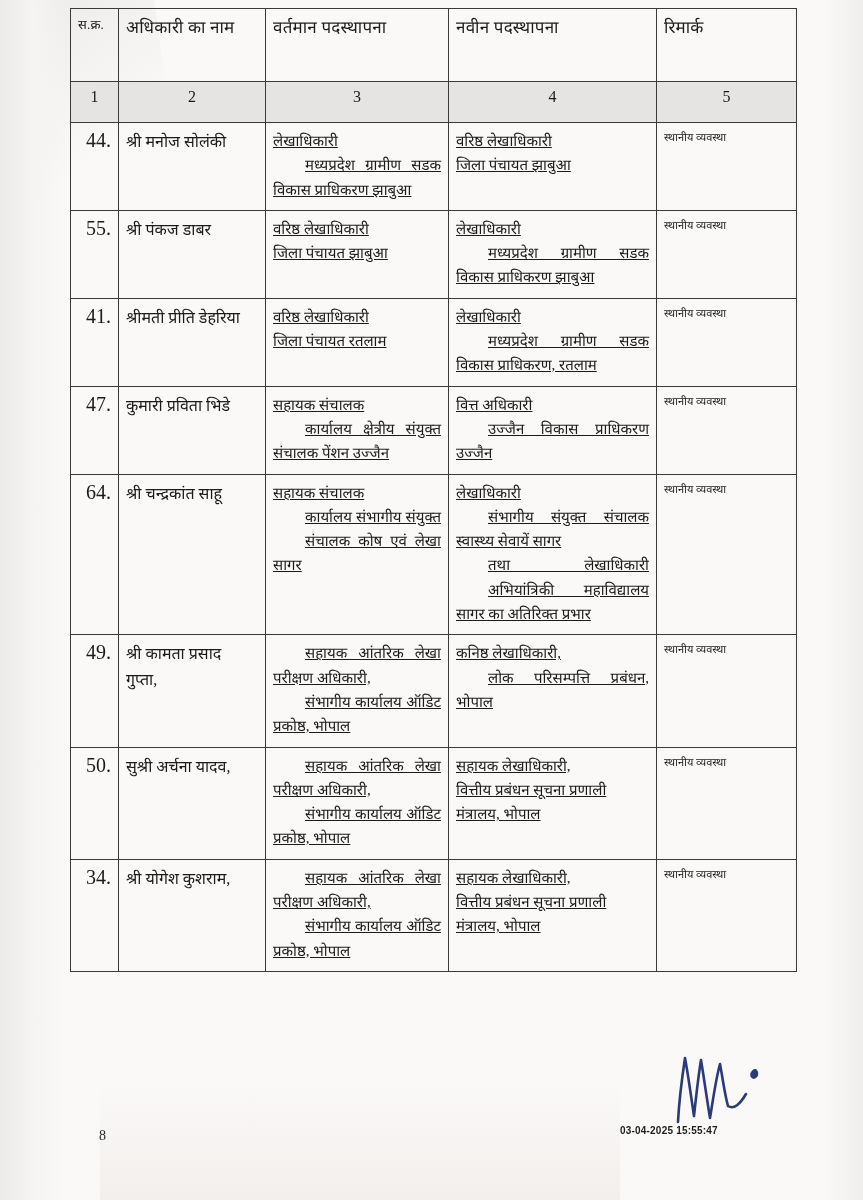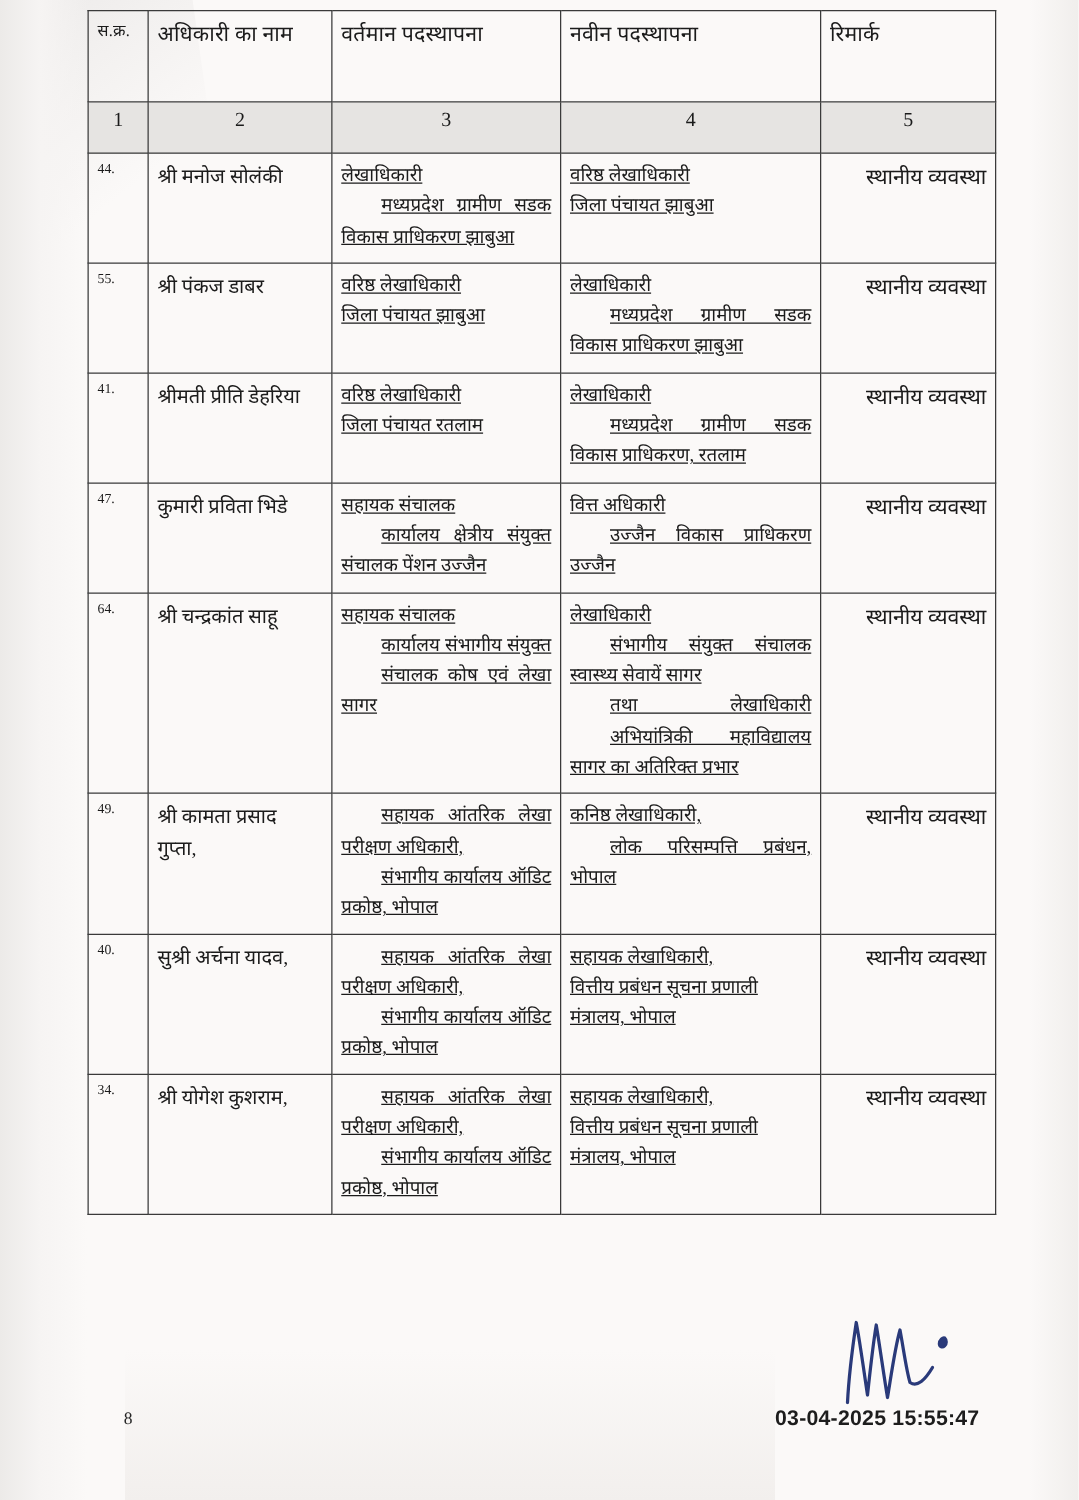--- a/index.html
+++ b/index.html
@@ -81,60 +81,60 @@
   .numrow td {
     text-align: center;
     font-size: 16px;
     background: #e6e4e2;
     height: 26px;
     padding: 2px 4px 4px 4px;
     vertical-align: middle;
   }
 
   td.col-sn {
-    text-align: left;
-    font-size: 11px;
+    text-align: right;
+    font-size: 20px;
     padding-top: 9px;
   }
   td.col-name {
     font-size: 16px;
     padding-top: 9px;
     line-height: 1.62;
     margin-top: 46px;
   }
   td.col-cur, td.col-new {
     font-size: 15px;
     line-height: 1.62;
     padding-top: 9px;
     text-decoration: underline;
   }
   td.col-rem {
-    font-size: 17px;
-    text-align: right;
+    font-size: 11px;
+    text-align: left;
     padding-top: 8px;
   }
   .just {
     text-align: justify;
     text-align-last: justify;
     margin-left: 32px;
   }
   .ln { display: block; }
 
   .footer-page {
     position: absolute;
     left: 99px;
     top: 1128px;
     font-size: 14px;
     color: #262626;
   }
   .footer-stamp {
     position: absolute;
     left: 620px;
     top: 1125px;
-    font-size: 17px;
+    font-size: 10px;
     color: #1d1d1d;
     letter-spacing: .2px;
     font-family: "Liberation Sans", sans-serif;
     font-weight: bold;
   }
   .signature {
     position: absolute;
     left: 668px;
     top: 1048px;
     width: 110px;
@@ -273,21 +273,21 @@
             <span class="ln">प्रकोष्ठ, भोपाल</span>
           </td>
           <td class="col-new">
             <span class="ln">कनिष्ठ लेखाधिकारी,</span>
             <span class="ln just">लोक परिसम्पत्ति प्रबंधन,</span>
             <span class="ln">भोपाल</span>
           </td>
           <td class="col-rem">स्थानीय व्यवस्था</td>
         </tr>
         <tr>
-          <td class="col-sn">40.</td>
+          <td class="col-sn">50.</td>
           <td class="col-name">
             <span class="ln">सुश्री अर्चना यादव,</span>
           </td>
           <td class="col-cur">
             <span class="ln just">सहायक आंतरिक लेखा</span>
             <span class="ln">परीक्षण अधिकारी,</span>
             <span class="ln just">संभागीय कार्यालय ऑडिट</span>
             <span class="ln">प्रकोष्ठ, भोपाल</span>
           </td>
           <td class="col-new">

